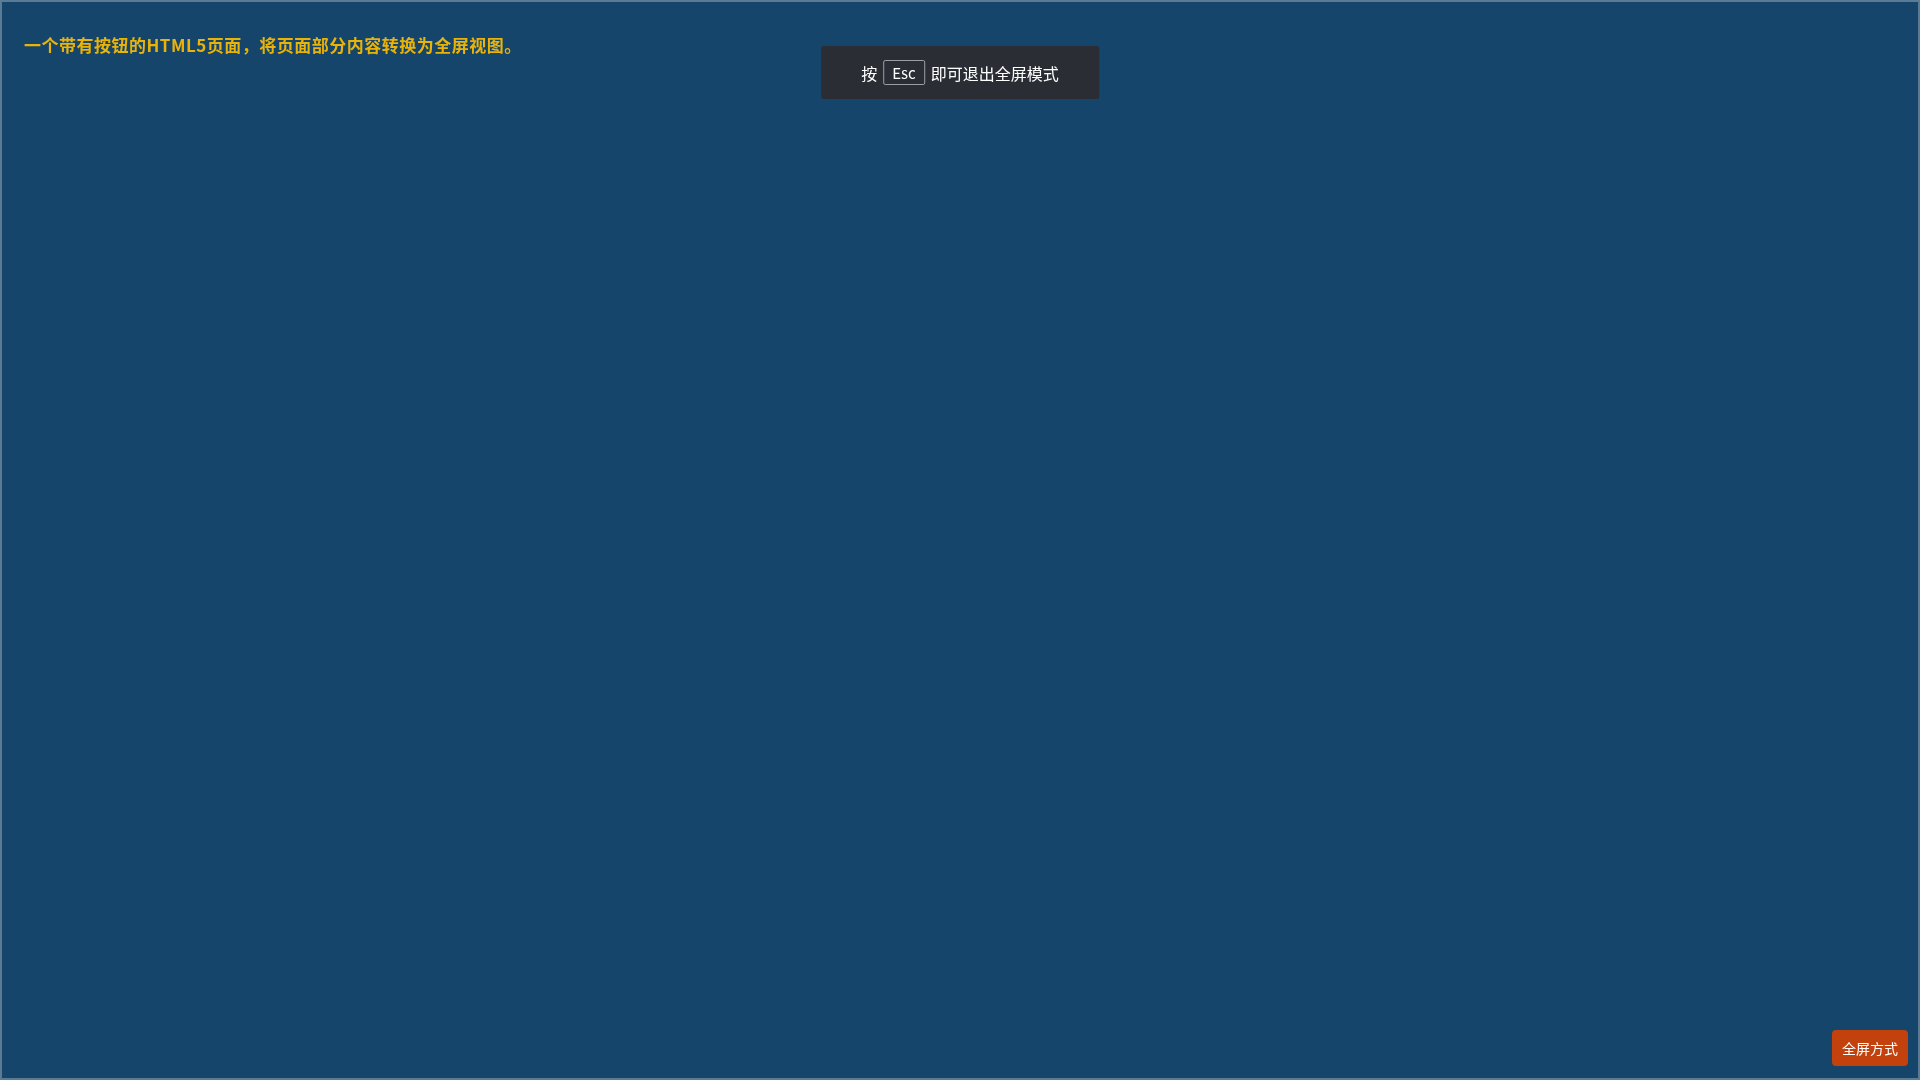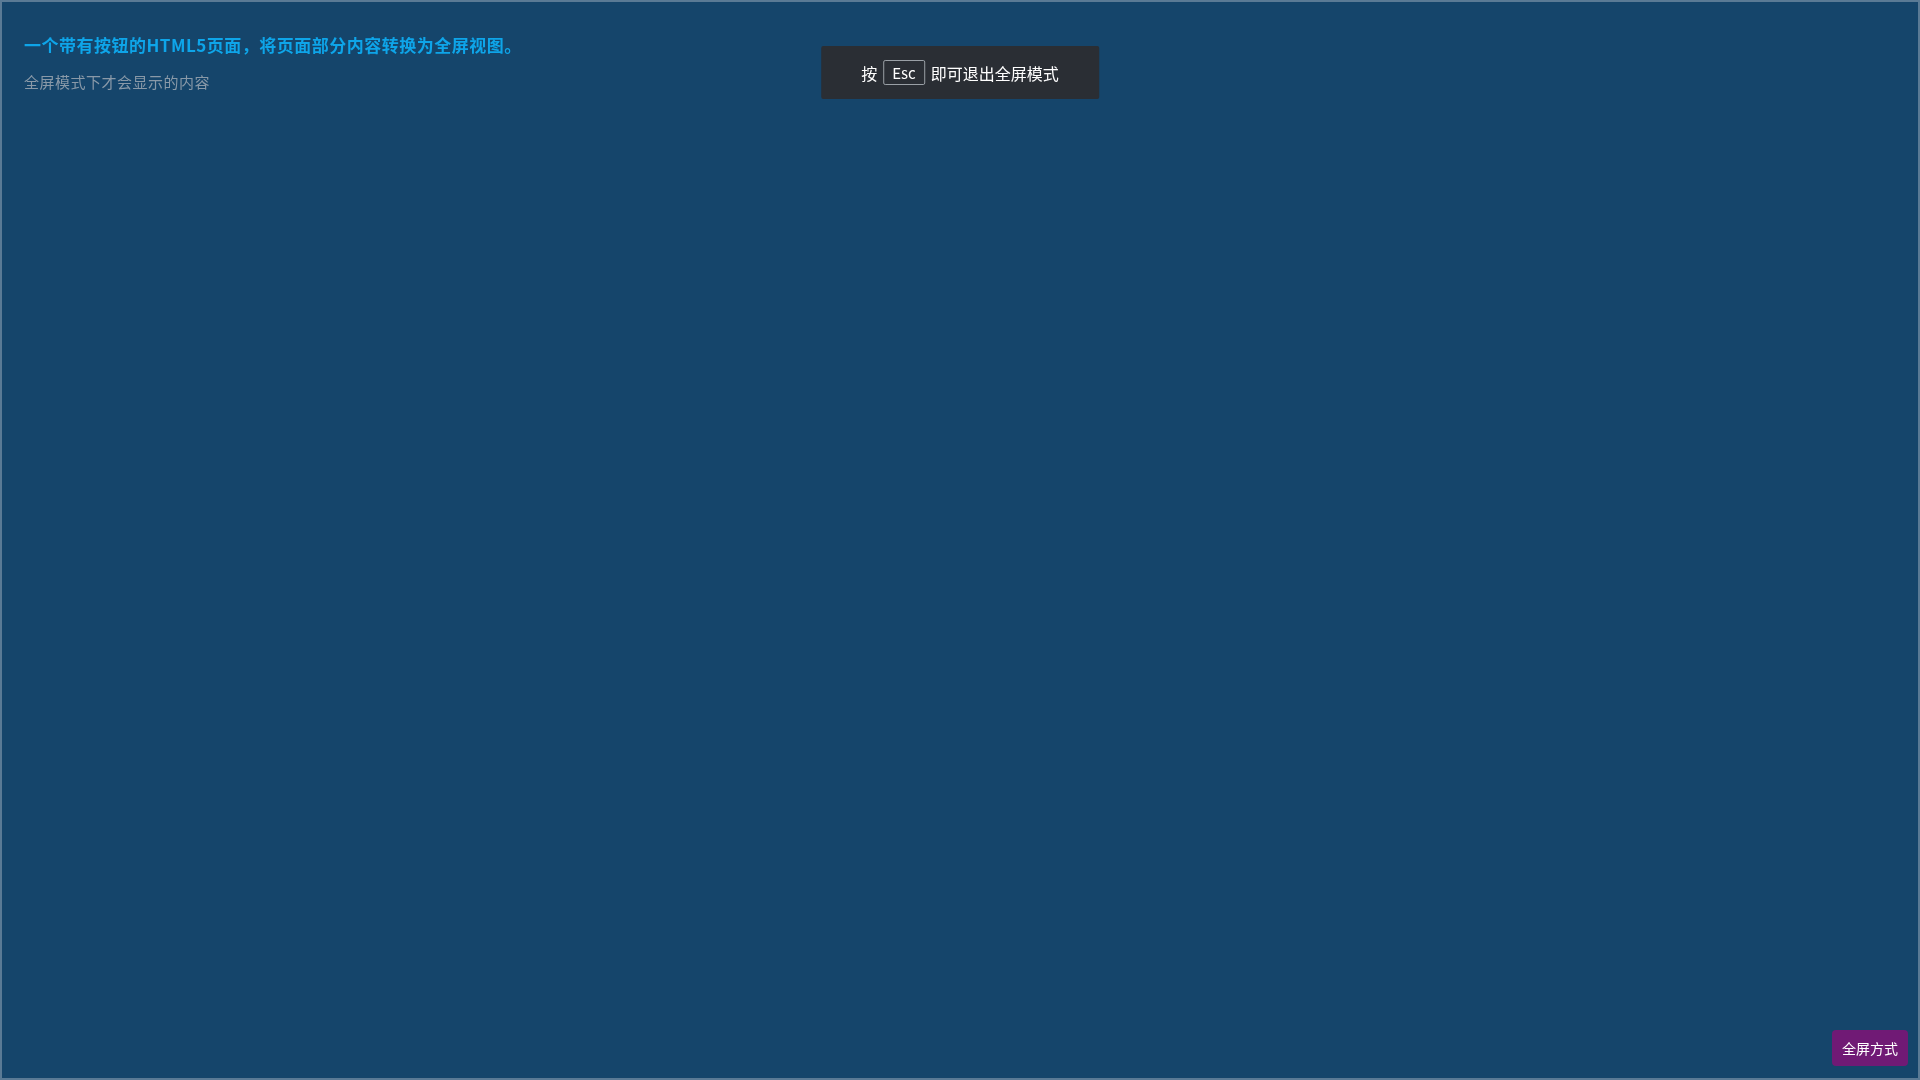--- a/index.html
+++ b/index.html
@@ -15,21 +15,21 @@
     body {
       background: #15456b;
       border: 2px solid #5a7a95;
       font-family: "Microsoft YaHei", "Noto Sans CJK SC", Arial, sans-serif;
       position: relative;
     }
     .content {
       padding: 30px 22px;
     }
     .page-title {
-      color: #0ea5e9;
+      color: #eab308;
       font-size: 17px;
       font-weight: bold;
       margin-bottom: 14px;
       letter-spacing: 0.5px;
     }
     .fullscreen-text {
       color: #8999a8;
       font-size: 15px;
       letter-spacing: 0.5px;
     }
@@ -53,36 +53,35 @@
       border-radius: 2px;
       padding: 4px 8px;
       font-size: 15px;
       line-height: 1;
       text-align: center;
     }
     .fullscreen-btn {
       position: absolute;
       bottom: 12px;
       right: 10px;
-      background: #701a75;
+      background: #c2410c;
       color: #ffffff;
       border: none;
       padding: 8px 10px;
       font-size: 14px;
       border-radius: 4px;
       cursor: pointer;
       font-family: inherit;
     }
   </style>
 </head>
 <body>
 
 <div class="content">
   <div class="page-title">一个带有按钮的HTML5页面，将页面部分内容转换为全屏视图。</div>
-  <div class="fullscreen-text">全屏模式下才会显示的内容</div>
 </div>
 
 <div class="toast">
   <span>按</span>
   <span class="toast-key">Esc</span>
   <span>即可退出全屏模式</span>
 </div>
 
 <button class="fullscreen-btn">全屏方式</button>
 

